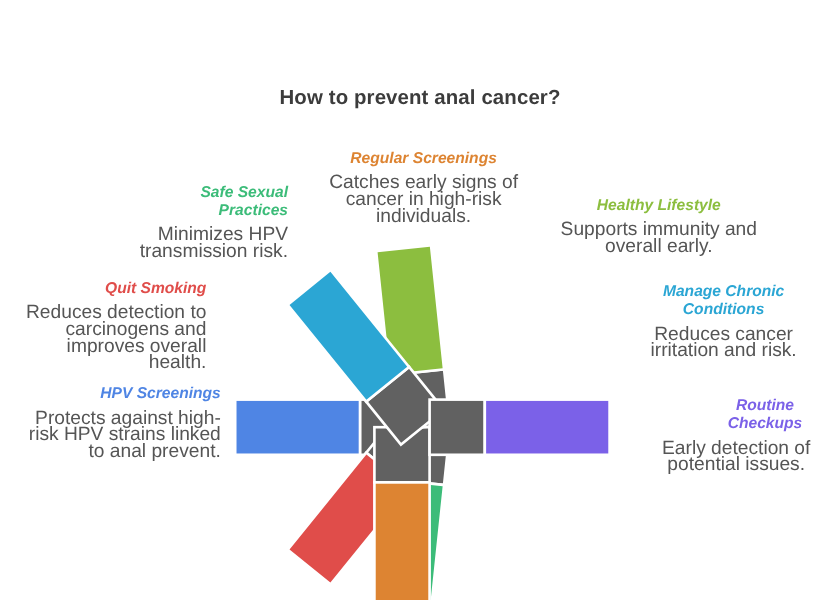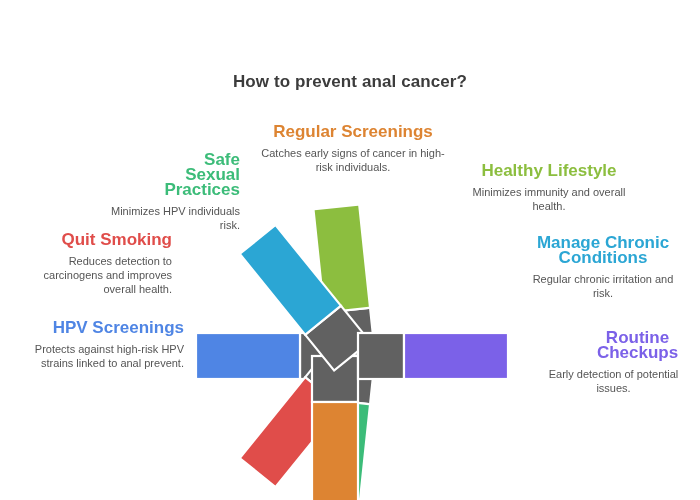--- a/index.html
+++ b/index.html
@@ -19,27 +19,28 @@
     font-size:17px;
     font-weight:bold;
     color:#3c3c3c;
     letter-spacing:.1px;
   }
 
   .fan{position:absolute;left:0;top:0;width:700px;height:500px;}
 
   .lbl{position:absolute;}
   .lbl .hd{
-    font-size:17px;
+    font-size:13px;
     font-weight:bold;
     line-height:15px;
     margin:0 0 7px 0;
+    font-style:italic;
   }
   .lbl .bd{
-    font-size:11px;
+    font-size:16px;
     color:#555555;
     line-height:14px;
   }
   .lbl.r{text-align:right;}
   .lbl.l{text-align:center;}
   .lbl.c{text-align:center;}
 </style>
 </head>
 <body>
 
@@ -90,36 +91,36 @@
     <div class="bd">Protects against high-risk HPV strains linked to anal prevent.</div>
   </div>
 
   <div class="lbl r" style="left:12px;top:232px;width:160px;">
     <div class="hd" style="color:#e04d4a;">Quit Smoking</div>
     <div class="bd">Reduces detection to carcinogens and improves overall health.</div>
   </div>
 
   <div class="lbl r" style="left:110px;top:152px;width:130px;">
     <div class="hd" style="color:#3cbc79;margin-left:40px;">Safe Sexual Practices</div>
-    <div class="bd">Minimizes HPV individuals risk.</div>
+    <div class="bd">Minimizes HPV transmission risk.</div>
   </div>
 
   <div class="lbl c" style="left:258px;top:124px;width:190px;">
     <div class="hd" style="color:#dd8432;">Regular Screenings</div>
     <div class="bd">Catches early signs of cancer in high-risk individuals.</div>
   </div>
 
   <div class="lbl l" style="left:464px;top:163px;width:170px;">
     <div class="hd" style="color:#8cbe3f;">Healthy Lifestyle</div>
-    <div class="bd">Minimizes immunity and overall health.</div>
+    <div class="bd">Supports immunity and overall early.</div>
   </div>
 
   <div class="lbl l" style="left:528px;top:235px;width:150px;">
     <div class="hd" style="color:#2ba6d4;">Manage Chronic Conditions</div>
-    <div class="bd">Regular chronic irritation and risk.</div>
+    <div class="bd">Reduces cancer irritation and risk.</div>
   </div>
 
   <div class="lbl l" style="left:536px;top:330px;width:155px;">
     <div class="hd" style="color:#7b61e8;padding-left:48px;">Routine Checkups</div>
     <div class="bd">Early detection of potential issues.</div>
   </div>
 
 </div>
 
 </body></html>

